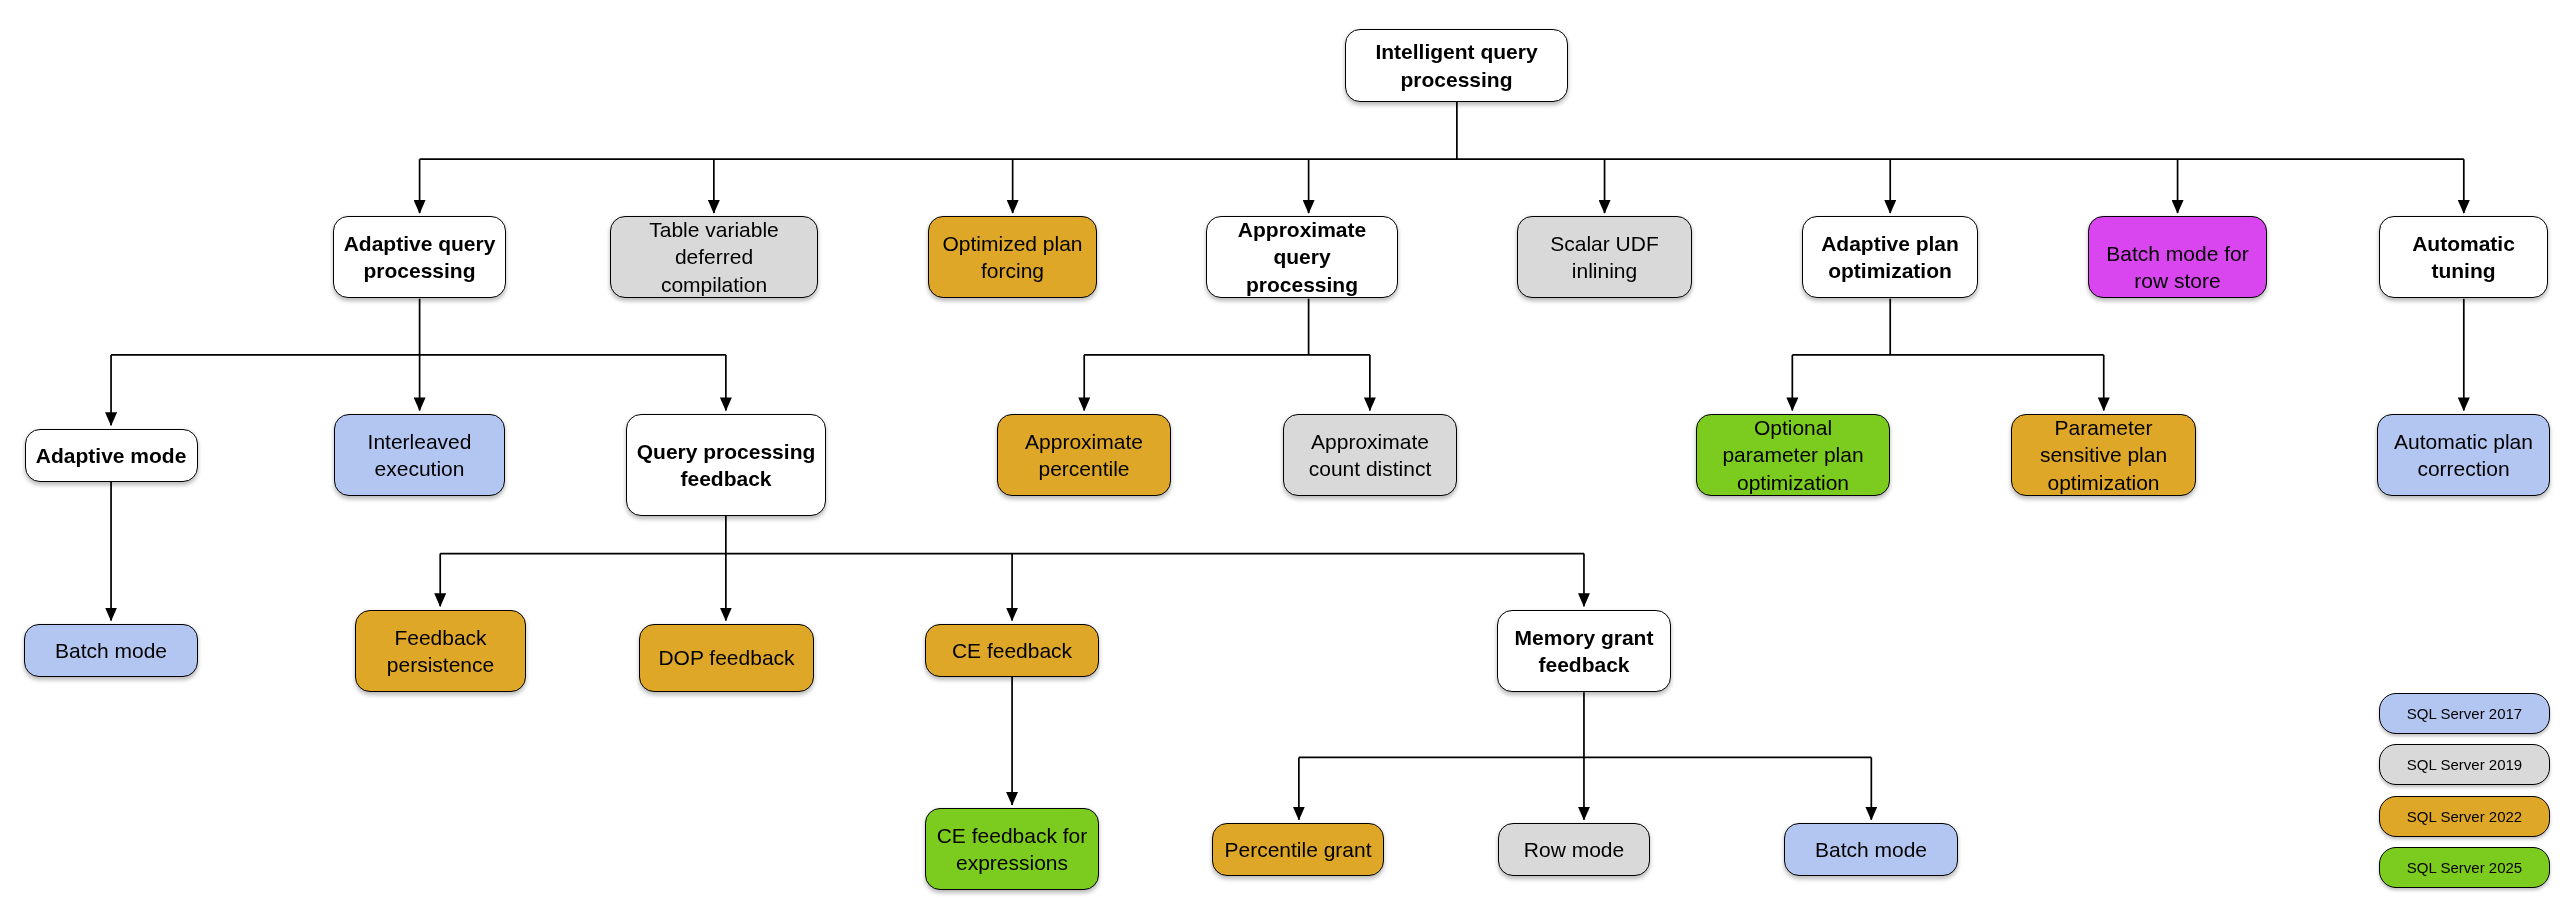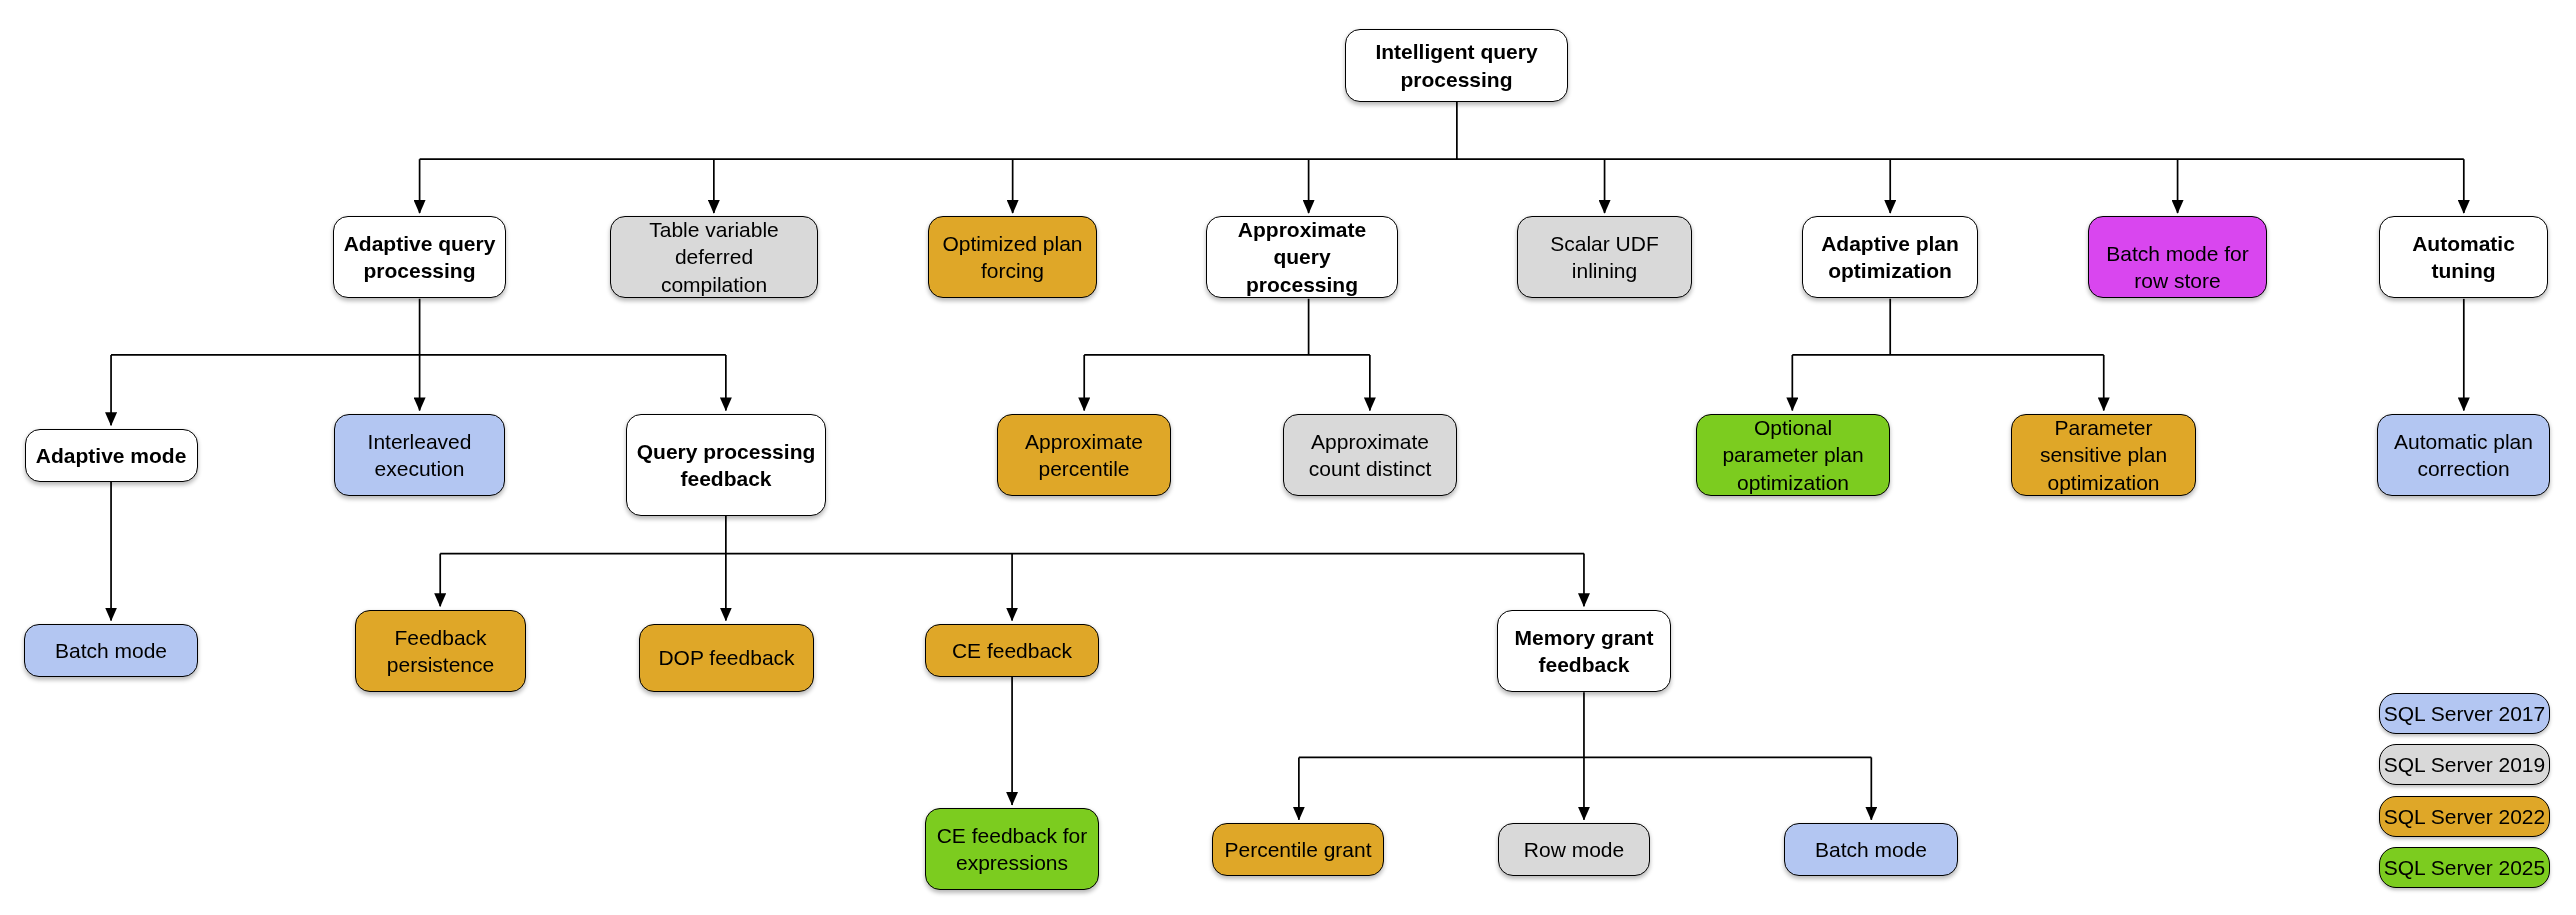--- a/index.html
+++ b/index.html
@@ -36,21 +36,21 @@
   .legend-pill {
     position: absolute;
     display: flex;
     align-items: center;
     justify-content: center;
     text-align: center;
     border: 1.7px solid #000000;
     border-radius: 17px;
     box-sizing: border-box;
     color: #000000;
-    font-size: 21px;
+    font-size: 15px;
     line-height: 25px;
     box-shadow: 0 2.3px 3.4px rgba(0,0,0,0.25);
   }
 </style>
 </head>
 <body>
 
 <div id="canvas">
 
   <svg id="wires" viewBox="0 0 4500 1600" xmlns="http://www.w3.org/2000/svg">

